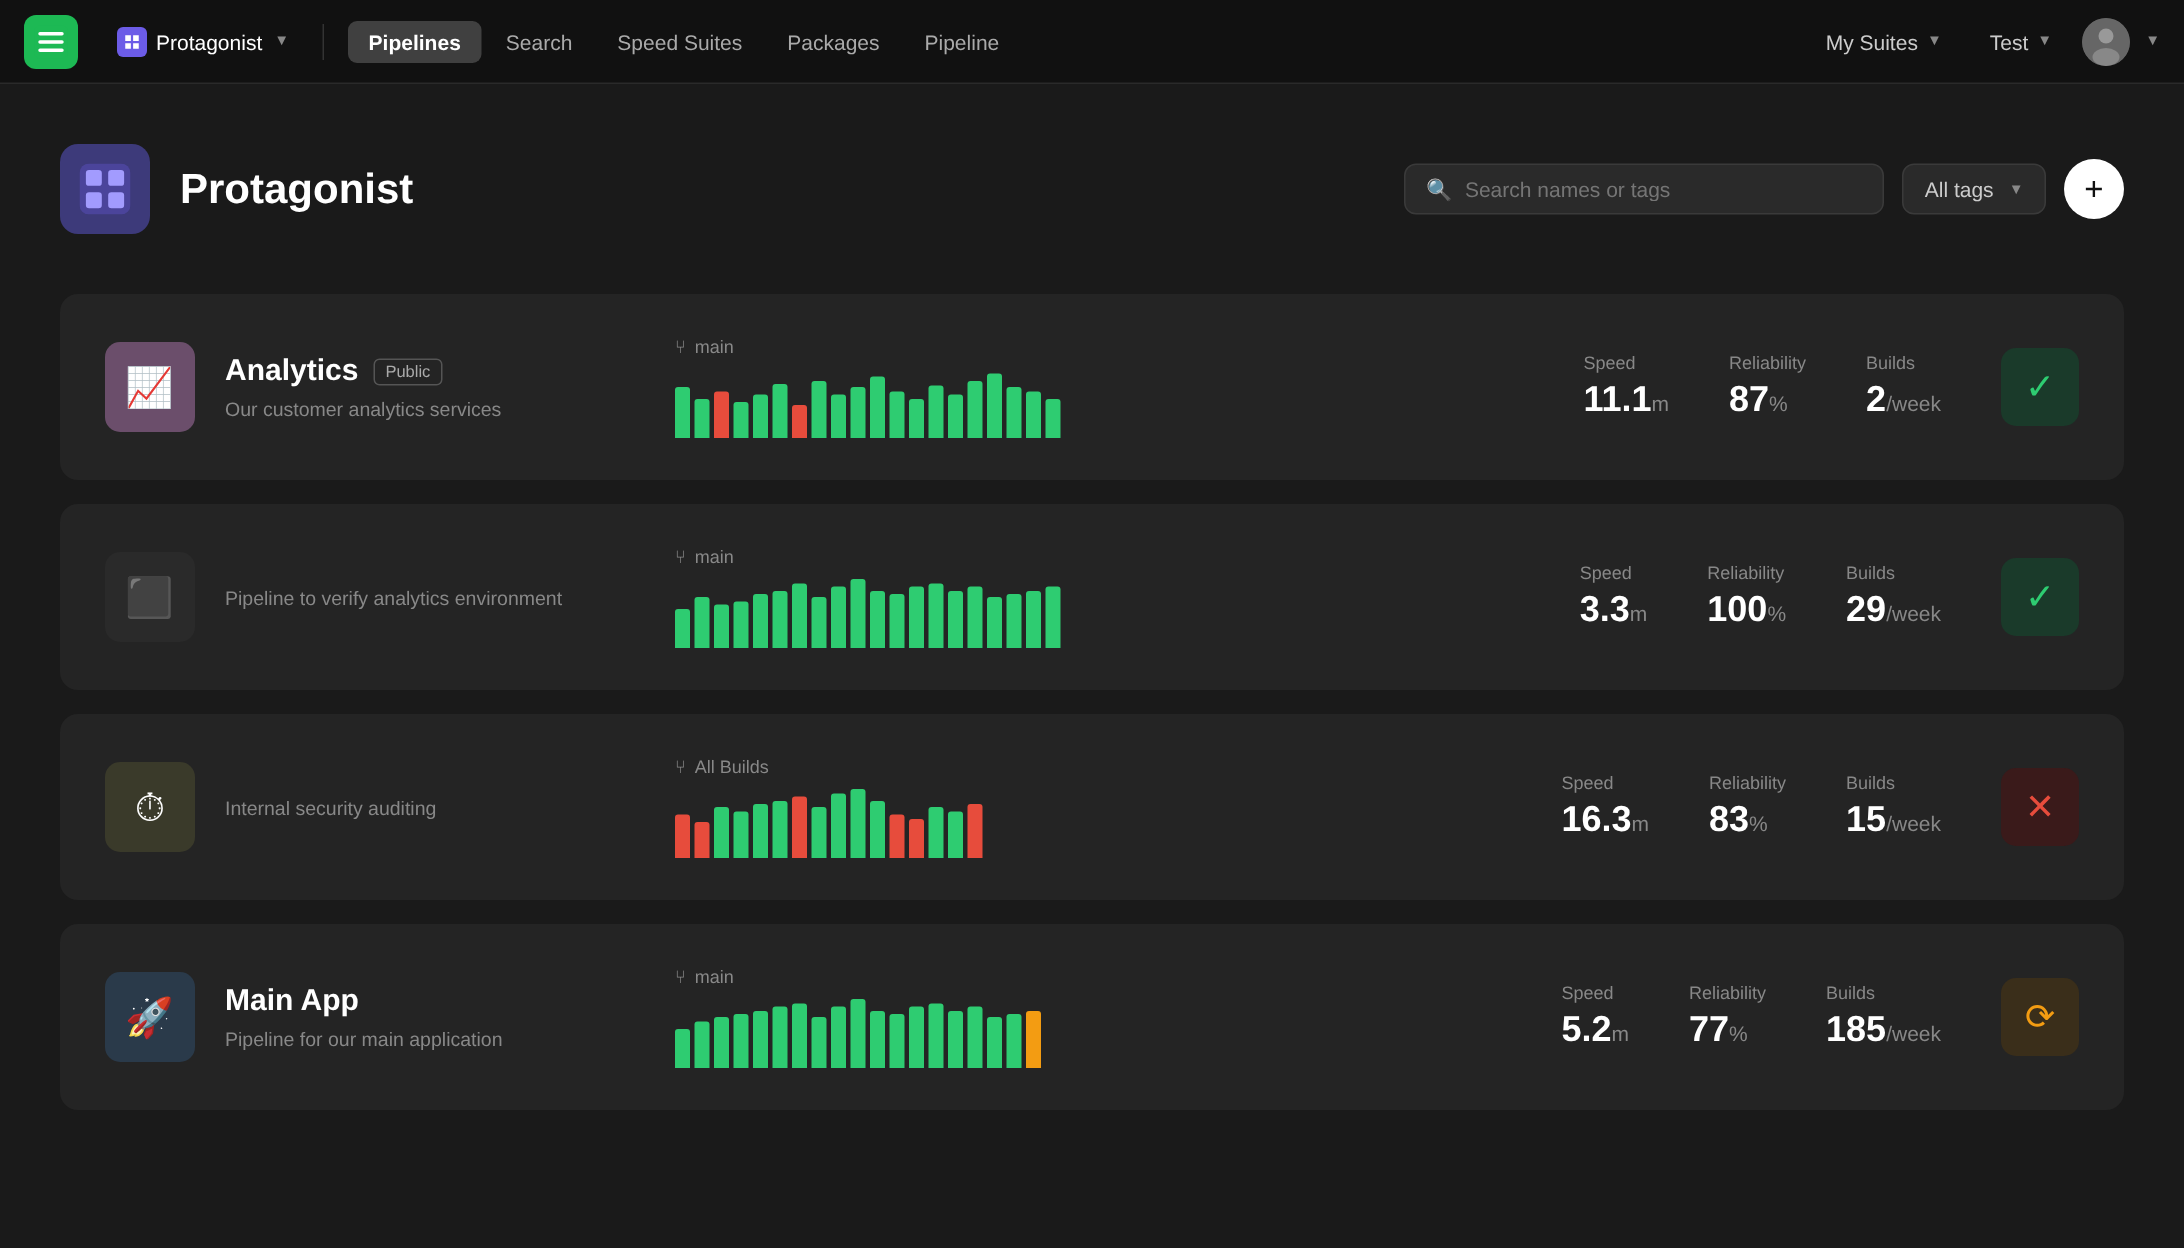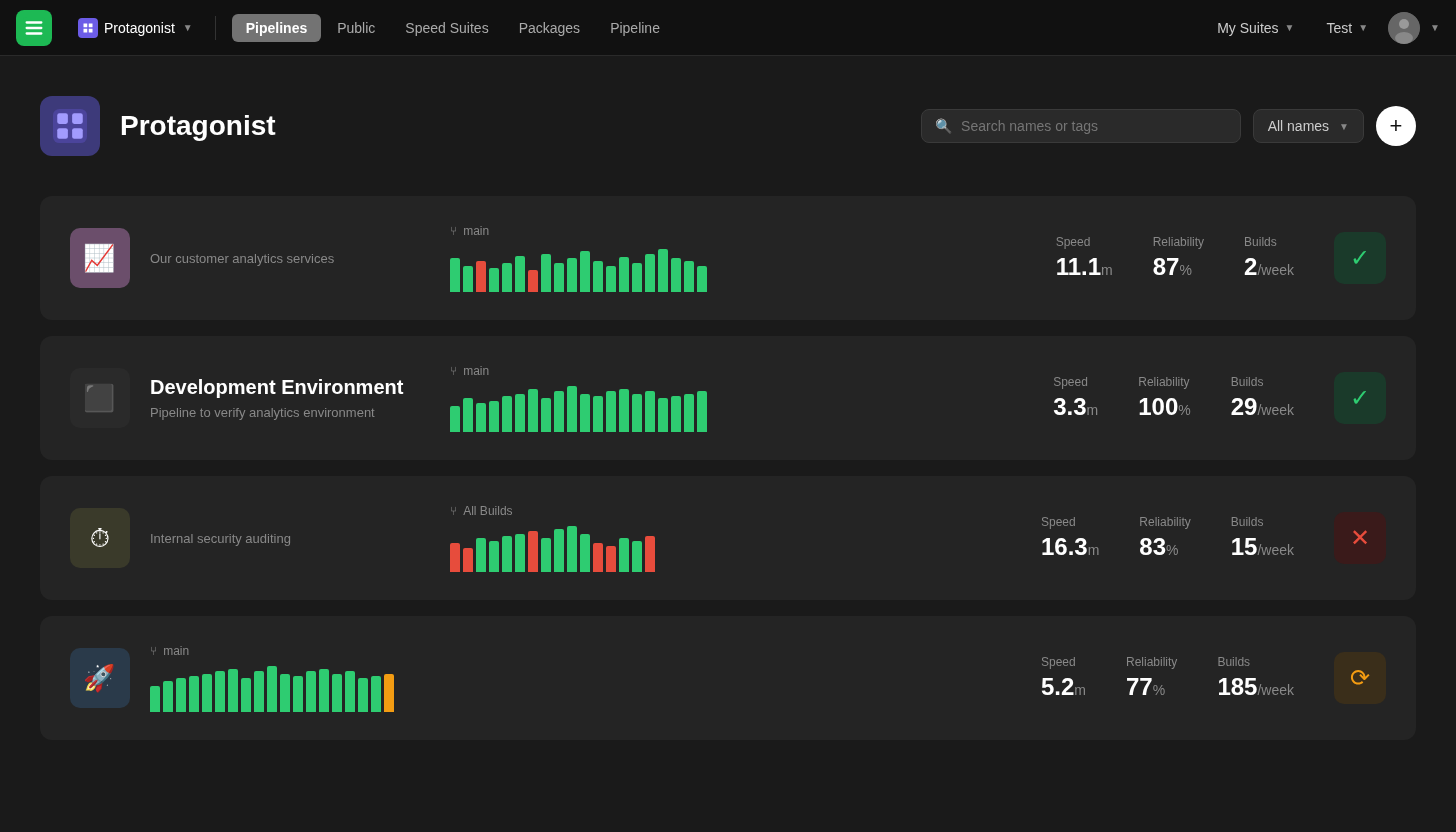--- a/index.html
+++ b/index.html
@@ -48,21 +48,21 @@
     .nav-links { display: flex; align-items: center; gap: 2px; margin-left: 4px; }
     .nav-link {
       padding: 6px 14px;
       border-radius: 6px;
       font-size: 14px;
       color: #aaa;
       cursor: pointer;
       text-decoration: none;
     }
     .nav-link.active {
-      background: #737373;
+      background: #404040;
       color: #fff;
       font-weight: 600;
     }
     .nav-right {
       margin-left: auto;
       display: flex;
       align-items: center;
       gap: 8px;
     }
     .nav-btn {
@@ -285,21 +285,21 @@
         </svg>
     </div>
     <span>Protagonist</span>
     <span class="chevron">▼</span>
   </div>
 
   <div class="nav-divider"></div>
 
   <div class="nav-links">
     <a class="nav-link active">Pipelines</a>
-    <a class="nav-link">Public</a>
+    <a class="nav-link">Search</a>
     <a class="nav-link">Speed Suites</a>
     <a class="nav-link">Packages</a>
     <a class="nav-link">Pipeline</a>
   </div>
 
   <div class="nav-right">
     <div class="nav-btn">
       <span>My Suites</span>
       <span class="chevron">▼</span>
     </div>
@@ -331,35 +331,38 @@
       </svg>
     </div>
     <h1 class="page-title">Protagonist</h1>
 
     <div class="header-right">
       <div class="search-box">
         <span class="search-icon">🔍</span>
         <input type="text" placeholder="Search names or tags" style="">
       </div>
       <div class="teams-dropdown">
-        <span>All names</span>
+        <span>All tags</span>
         <span class="chevron">▼</span>
       </div>
       <div class="add-btn">
         <span>+</span>
       </div>
     </div>
   </div>
 
   <div class="pipelines" id="pipelines-container">
   <div class="pipeline-card">
     <div class="pipeline-icon" style="background:#6b4e6b;">
       <span style="font-size:26px;">📈</span>
     </div>
     <div class="pipeline-info">
+      <div class="pipeline-name">
+        Analytics <span class="badge-public">Public</span>
+      </div>
       <div class="pipeline-desc">Our customer analytics services</div>
     </div>
     <div class="pipeline-chart">
       <div class="chart-branch">
         <span class="branch-icon">⑂</span>
         <span>main</span>
       </div>
       <div class="bars">
         <div class="bar green" style="height:70%"></div>
             <div class="bar green" style="height:55%"></div>
@@ -403,23 +406,20 @@
         </div>
       </div>
     </div>
     <div class="status-icon green">✓</div>
   </div>
       <div class="pipeline-card">
     <div class="pipeline-icon" style="background:#2a2a2a;">
       <span style="font-size:26px;">⬛</span>
     </div>
     <div class="pipeline-info">
-      <div class="pipeline-name">
-        Development Environment 
-      </div>
       <div class="pipeline-desc">Pipeline to verify analytics environment</div>
     </div>
     <div class="pipeline-chart">
       <div class="chart-branch">
         <span class="branch-icon">⑂</span>
         <span>main</span>
       </div>
       <div class="bars">
         <div class="bar green" style="height:55%"></div>
             <div class="bar green" style="height:70%"></div>
@@ -515,20 +515,26 @@
           15<span class="stat-unit">/week</span>
         </div>
       </div>
     </div>
     <div class="status-icon red-bg">✕</div>
   </div>
       <div class="pipeline-card">
     <div class="pipeline-icon" style="background:#2a3a4a;">
       <span style="font-size:26px;">🚀</span>
     </div>
+    <div class="pipeline-info">
+      <div class="pipeline-name">
+        Main App 
+      </div>
+      <div class="pipeline-desc">Pipeline for our main application</div>
+    </div>
     <div class="pipeline-chart">
       <div class="chart-branch">
         <span class="branch-icon">⑂</span>
         <span>main</span>
       </div>
       <div class="bars">
         <div class="bar green" style="height:55%"></div>
             <div class="bar green" style="height:65%"></div>
             <div class="bar green" style="height:70%"></div>
             <div class="bar green" style="height:75%"></div>

